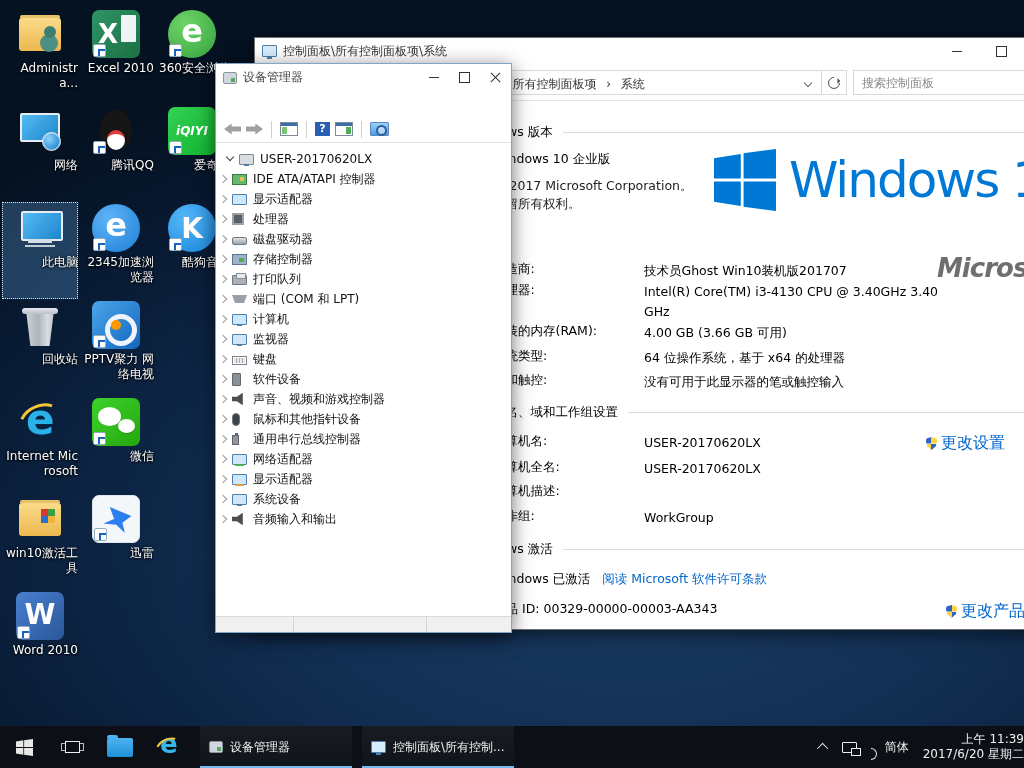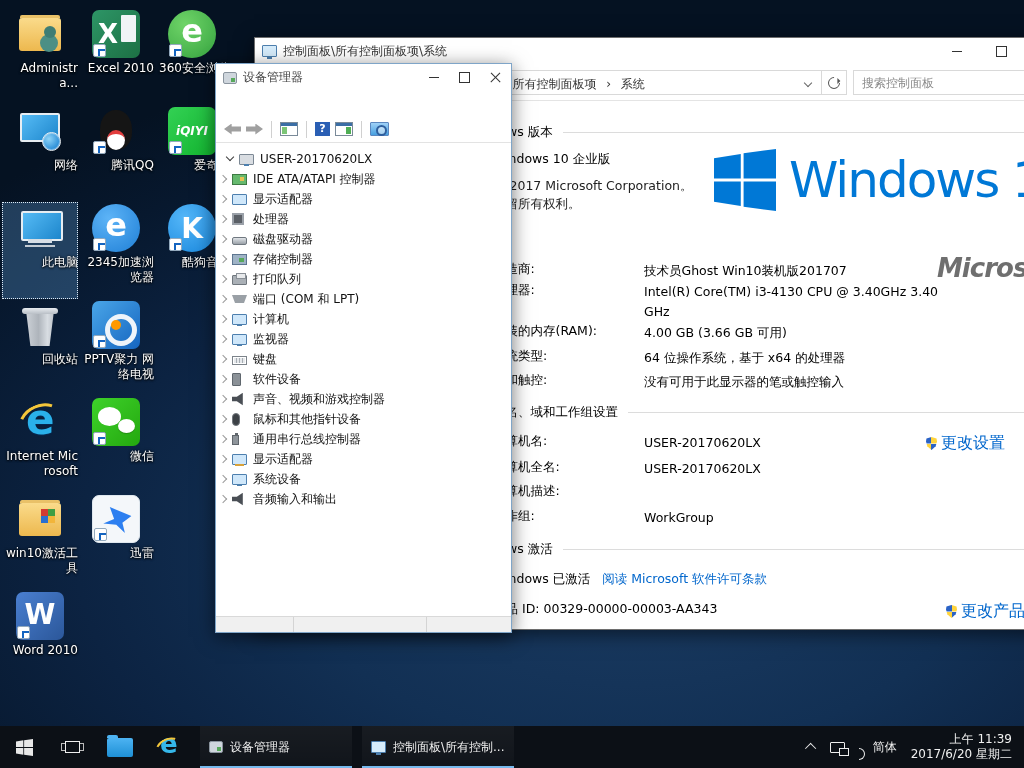--- a/index.html
+++ b/index.html
@@ -185,21 +185,21 @@
   .tb-app .dm-ico { flex:none; }
   .tb-app .sw-ico { flex:none; }
   .tv-ico { width:15px; height:12px; border:1.6px solid #eee; position:relative; background:transparent; }
   .tv-ico::before { content:""; position:absolute; left:-5px; top:1px; width:3px; height:6px; border:1.2px solid #bbb; border-right:none; }
   .tv-ico::after { content:""; position:absolute; right:-5px; top:1px; width:3px; height:6px; border:1.2px solid #bbb; border-left:none; }
   .fe-ico { width:26px; height:19px; border-radius:2px; background:linear-gradient(#4db3f2,#1e90d6); position:relative; }
   .fe-ico::before { content:""; position:absolute; left:0; top:-3px; width:11px; height:3px; background:#4db3f2; border-radius:2px 2px 0 0; }
   .ie-sm { width:26px; height:26px; position:relative; }
   .ie-sm::before { content:"e"; position:absolute; left:5px; top:-5px; font-size:26px; font-weight:bold; color:#35b7ea; }
   .ie-sm::after { content:""; position:absolute; left:0; top:4px; width:24px; height:18px; border:2px solid transparent; border-top-color:#f3c63a; border-radius:50%; transform:rotate(-24deg); }
-  .tray { margin-left:auto; display:flex; align-items:center; gap:14px; padding-right:12px; }
+  .tray { margin-left:auto; display:flex; align-items:center; gap:14px; }
   .chev-up { width:8px; height:8px; border-left:1.8px solid #e8e8e8; border-top:1.8px solid #e8e8e8; transform:rotate(45deg) translateY(2px); }
   .tr-net { width:15px; height:11px; border:1.5px solid #eee; border-radius:1px; position:relative; }
   .tr-net::after { content:""; position:absolute; right:-5px; bottom:-4px; width:8px; height:6px; border:1.5px solid #eee; background:#0c1016; }
   .tr-vol { width:11px; height:12px; background:#eee; clip-path:polygon(0 32%,38% 32%,100% 0,100% 100%,38% 68%,0 68%); position:relative; }
   .tr-vol-wrap { position:relative; }
   .tr-vol-wrap::after { content:""; position:absolute; right:-6px; top:1px; width:5px; height:10px; border:1.5px solid #eee; border-left:none; border-radius:0 6px 6px 0; }
   .tr-lang { font-size:12px; color:#f0f0f0; }
   .clock { font-size:12px; color:#f0f0f0; text-align:right; line-height:15px; }
 
   .winflag-sm { display:block; }
@@ -508,20 +508,25 @@
         </div>
         <div class="trow">
           <span class="tchev"></span>
           <span class="ti ic-mouse"></span>
           <span>鼠标和其他指针设备</span>
         </div>
         <div class="trow">
           <span class="tchev"></span>
           <span class="ti ic-usb"></span>
           <span>通用串行总线控制器</span>
+        </div>
+        <div class="trow">
+          <span class="tchev"></span>
+          <span class="ti ic-netadapter"></span>
+          <span>网络适配器</span>
         </div>
         <div class="trow">
           <span class="tchev"></span>
           <span class="ti ic-display"></span>
           <span>显示适配器</span>
         </div>
         <div class="trow">
           <span class="tchev"></span>
           <span class="ti ic-sysdev"></span>
           <span>系统设备</span>

